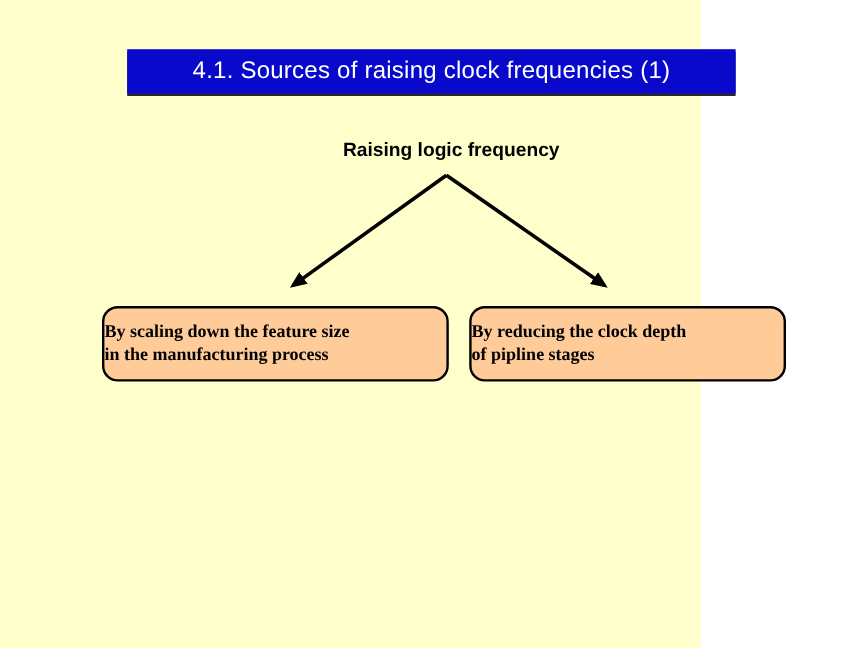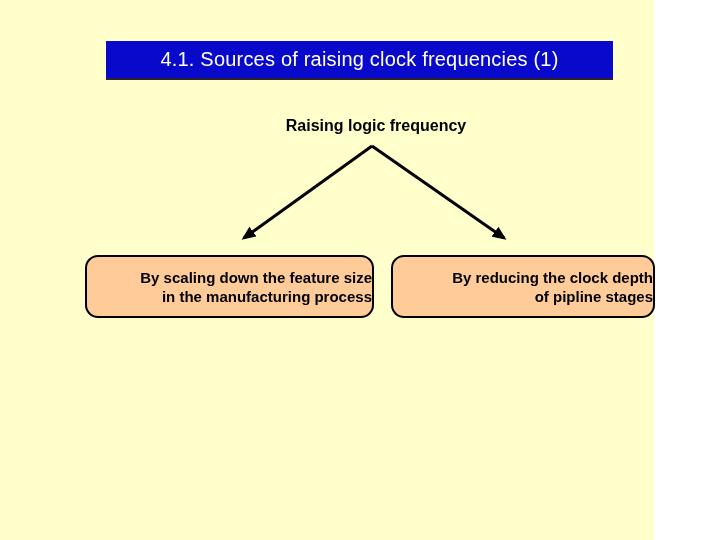--- a/index.html
+++ b/index.html
@@ -13,21 +13,21 @@
     --title-shadow:#2A2430;
   }
   html,body{margin:0;padding:0;}
   body{
     width:720px;height:540px;
     font-family:"Liberation Sans", sans-serif;
     overflow:hidden;
   }
   .slide{
     position:relative;
-    width:654px;height:540px;
+    width:584px;height:540px;
     background:var(--background);
   }
   .title-bar{
     position:absolute;
     left:106px;top:41px;
     width:507px;height:37px;
     background:var(--title-bg);
     color:var(--title-text);
     font-size:20px;
     letter-spacing:0.2px;
@@ -60,27 +60,28 @@
   .node{
     position:absolute;
     top:255px;
     height:63px;
     box-sizing:border-box;
     background:var(--box-fill);
     border:2px solid var(--box-border);
     border-radius:13px;
     display:flex;
     flex-direction:column;
-    align-items:flex-end;
+    align-items:flex-start;
     justify-content:center;
     text-align:center;
     font-size:15px;
     font-weight:bold;
     line-height:19px;
     color:var(--text);
+    font-family:Liberation Serif, serif;
   }
   .node-left{left:85px;width:289px;}
   .node-right{left:391px;width:264px;}
 </style>
 </head>
 <body>
 
 <div class="slide">
 
   <div class="title-bar">4.1. Sources of raising clock frequencies (1)</div>

